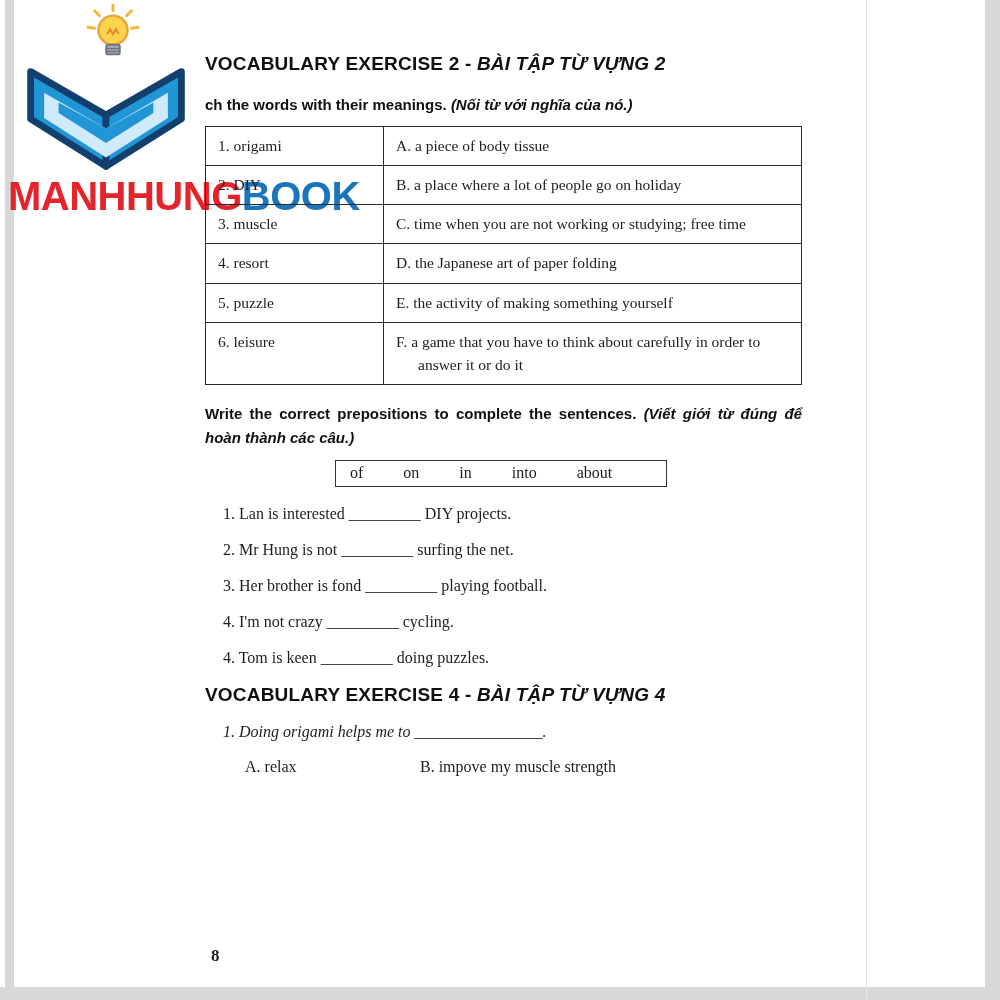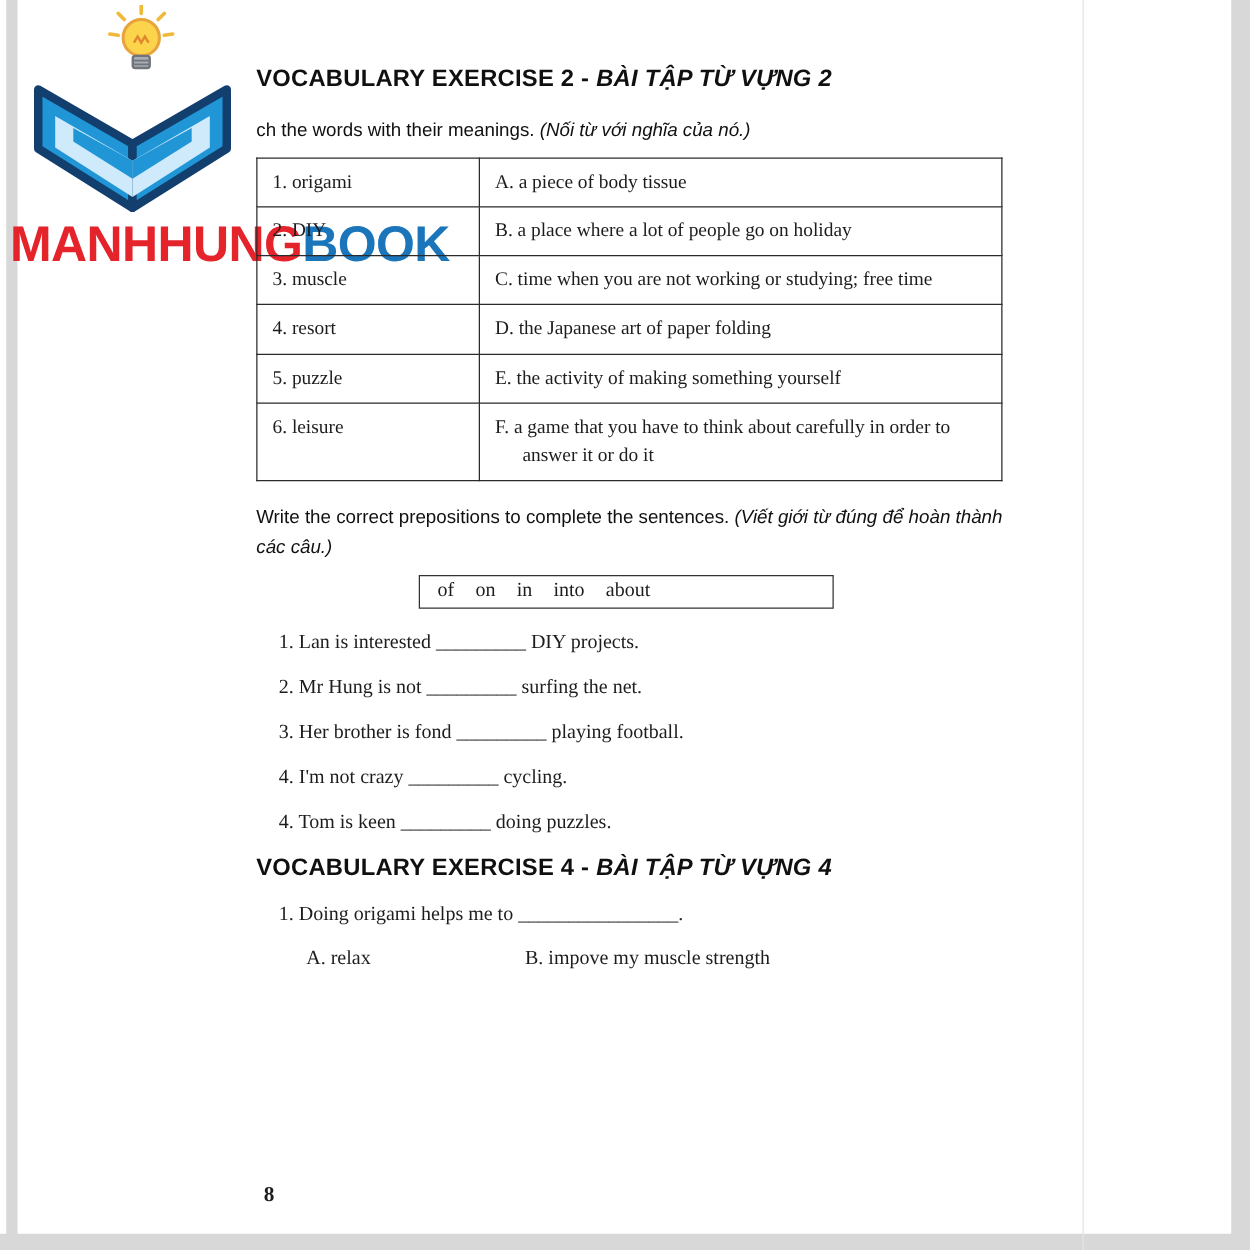--- a/index.html
+++ b/index.html
@@ -26,37 +26,37 @@
   
   .content { position:absolute; left:205px; top:0; width:597px; }
 
   .ex-title { font-family:"Liberation Sans", sans-serif; font-weight:800; font-size:19px;
               color:#101010; letter-spacing:0.2px; line-height:24px; }
   .ex-title .t-vi { font-family:Liberation Sans, sans-serif; font-style:italic; font-weight:700; }
   #title2 { margin-top:52px; }
   #title3 { margin-top:14px; }
   #title4 { margin-top:10px; }
 
-  .instr { font-family:"Liberation Sans", sans-serif; font-weight:400; font-size:15px;
+  .instr { font-family:"Liberation Sans", sans-serif; font-weight:700; font-size:15px;
            margin-top:17px; line-height:1.58; text-align:justify; color:#101010; }
   .instr .i-vi { font-style:italic; }
 
   .match-table { border-collapse:collapse; width:100%; margin-top:9px; font-size:15.5px; }
   .match-table td { border:1px solid #2b2b2b; vertical-align:top; padding:7px 10px 8px 12px; line-height:1.5; }
   .match-table td.word-col { width:178px; }
   .hang { padding-left:22px; text-indent:-22px; }
 
   .word-box { margin:10px 0 0 130px; width:332px; height:27px; border:1px solid #333;
-              display:flex; align-items:center; gap:17px; padding:0 14px; font-size:16px; }
+              display:flex; align-items:center; gap:40px; padding:0 14px; font-size:16px; }
 
   .sentences { margin-top:16px; }
   .sentence { font-size:16px; line-height:22px; margin:0 0 14px 18px; }
 
   .q-block { margin-top:2px; }
-  .q-prompt { font-size:16px; line-height:22px; margin:14px 0 0 18px; }
+  .q-prompt { font-size:16px; line-height:22px; margin:14px 0 0 18px;font-style:italic; }
   .q-options { display:flex; margin:13px 0 0 40px; font-size:16px; line-height:22px; }
   .opt-a { width:175px; }
 
   .page-number { position:absolute; left:211px; top:946px; font-weight:700; font-size:17px; }
 </style>
 </head>
 <body>
 
 <div class="canvas">
   <div class="edge edge-left"></div>

